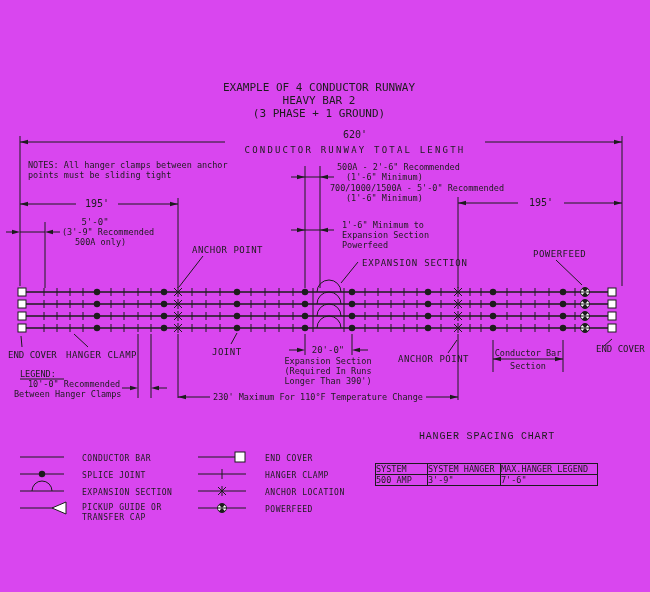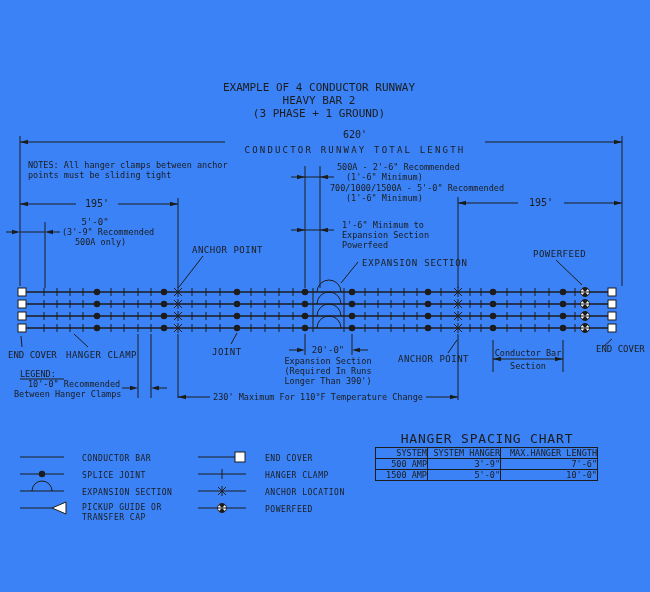--- a/index.html
+++ b/index.html
@@ -1,32 +1,32 @@
 <!DOCTYPE html>
 <html><head>
 <meta charset="utf-8">
 <style>
   html,body{margin:0;padding:0;background:#fff;}
-  #stage{position:relative;width:650px;height:592px;background:#3b82f6;overflow:hidden;
+  #stage{position:relative;width:650px;height:592px;background:#d946ef;overflow:hidden;
          font-family:"DejaVu Sans Mono", monospace;}
   svg{position:absolute;left:0;top:0;}
   .cad{font-family:"DejaVu Sans Mono", monospace;fill:#1c1c1c;}
   .s8{font-size:8px}.s85{font-size:8.5px}.s9{font-size:9px}.s10{font-size:10px}.s11{font-size:11px}
   .mid{text-anchor:middle}
   .lsh{letter-spacing:.5px}
   .ls1{letter-spacing:.8px}
   .ls2{letter-spacing:2.2px}
   .stroke{stroke:#1c1c1c;stroke-width:1;fill:none;}
   .thick{stroke:#1c1c1c;stroke-width:1.3;fill:none;}
   .fill{fill:#1c1c1c;stroke:none;}
   #chart-box{position:absolute;left:375px;top:431px;width:224px;}
-  #chart-title{font-size:13px;letter-spacing:.8px;color:#1c1c1c;text-align:center;margin-bottom:1px;}
+  #chart-title{font-size:10px;letter-spacing:.8px;color:#1c1c1c;text-align:center;margin-bottom:21px;font-family:Liberation Mono, monospace;}
   #chart-box table{border-collapse:collapse;table-layout:fixed;width:222px;}
   #chart-box th,#chart-box td{border:1px solid #1c1c1c;font-family:"DejaVu Sans Mono",monospace;
-      font-size:8.5px;font-weight:normal;color:#1c1c1c;text-align:right;padding:0;height:10px;line-height:10px;}
+      font-size:8.5px;font-weight:normal;color:#1c1c1c;text-align:left;padding:0;height:10px;line-height:10px;}
 </style>
 </head>
 <body>
 
 <div id="stage">
 <svg width="650" height="592" viewBox="0 0 650 592">
   <defs>
     <g id="sym-splice">
           <circle r="3.2" class="fill"></circle>
         </g>
@@ -221,28 +221,23 @@
   <table>
     <colgroup>
           <col style="width:52px">
           <col style="width:73px">
           <col style="width:97px">
         </colgroup>
     <tbody>
           <tr>
       <th>SYSTEM</th>
       <th>SYSTEM HANGER</th>
-      <th>MAX.HANGER LENGTH</th>
+      <th>MAX.HANGER LEGEND</th>
     </tr>
     <tr>
       <td>500 AMP</td>
       <td>3'-9"</td>
       <td>7'-6"</td>
     </tr>
-    <tr>
-      <td>1500 AMP</td>
-      <td>5'-0"</td>
-      <td>10'-0"</td>
-    </tr>
   </tbody>
       </table>
 </div>
 </div>
 
 </body></html>

